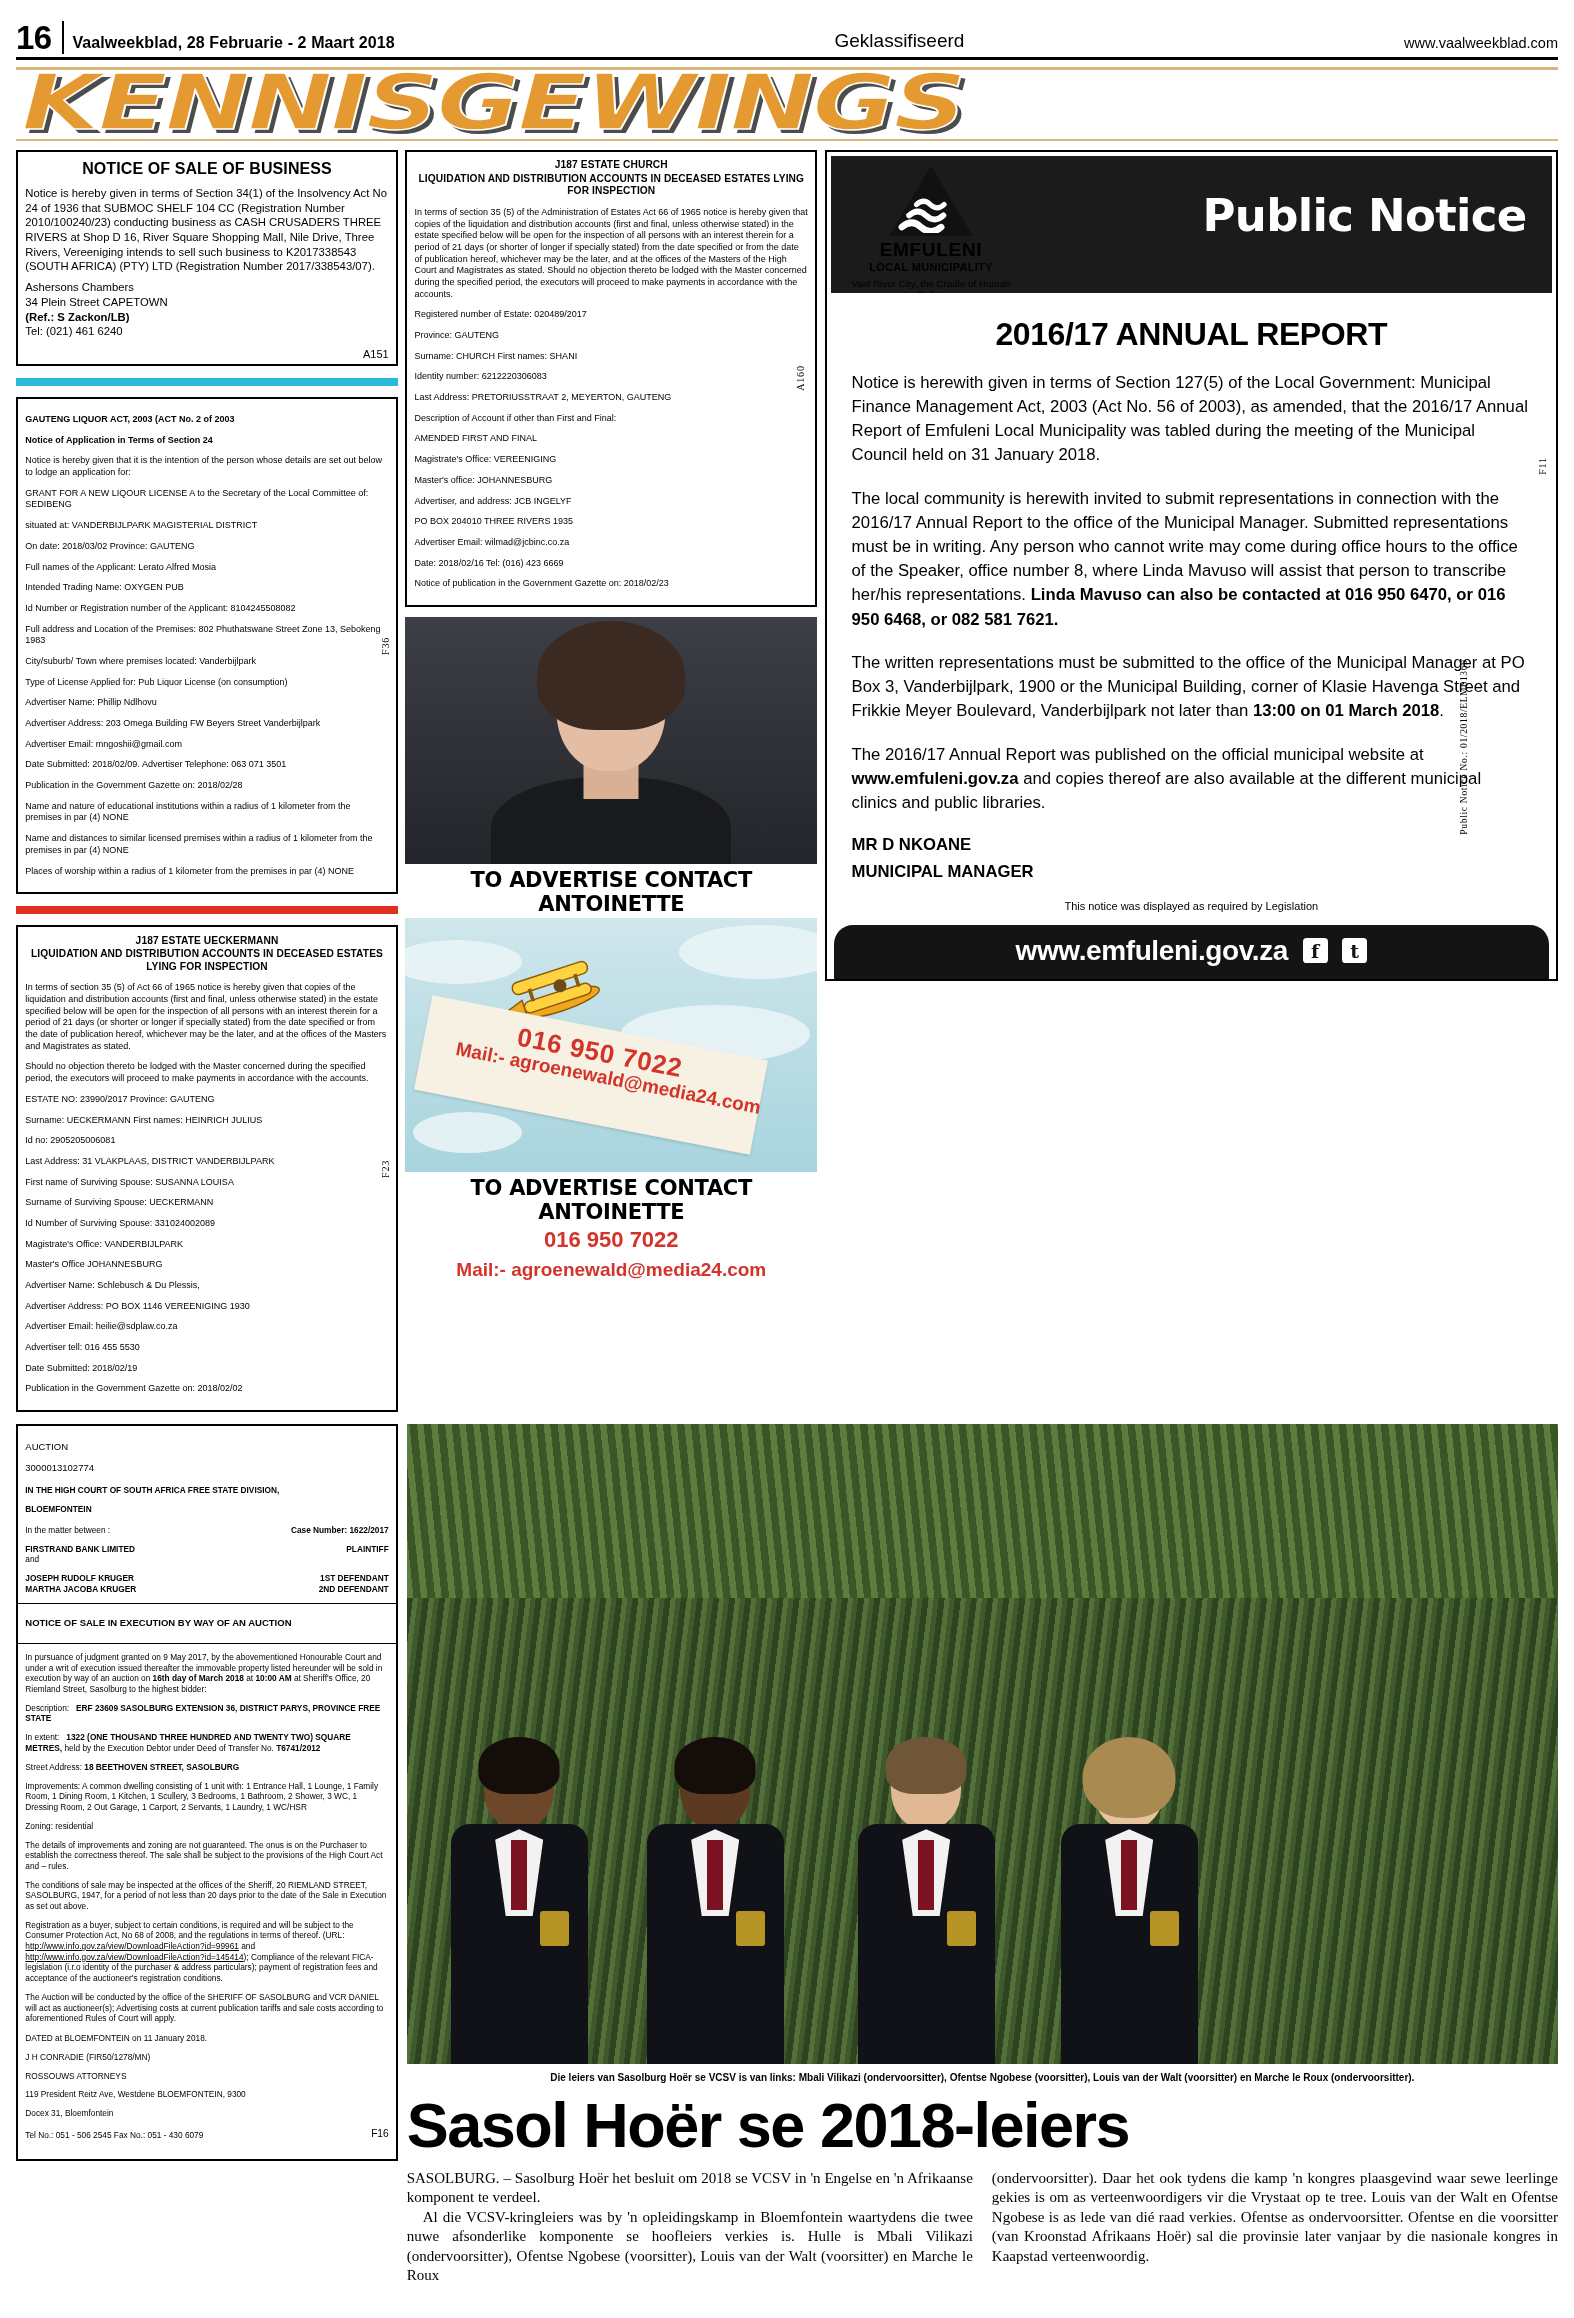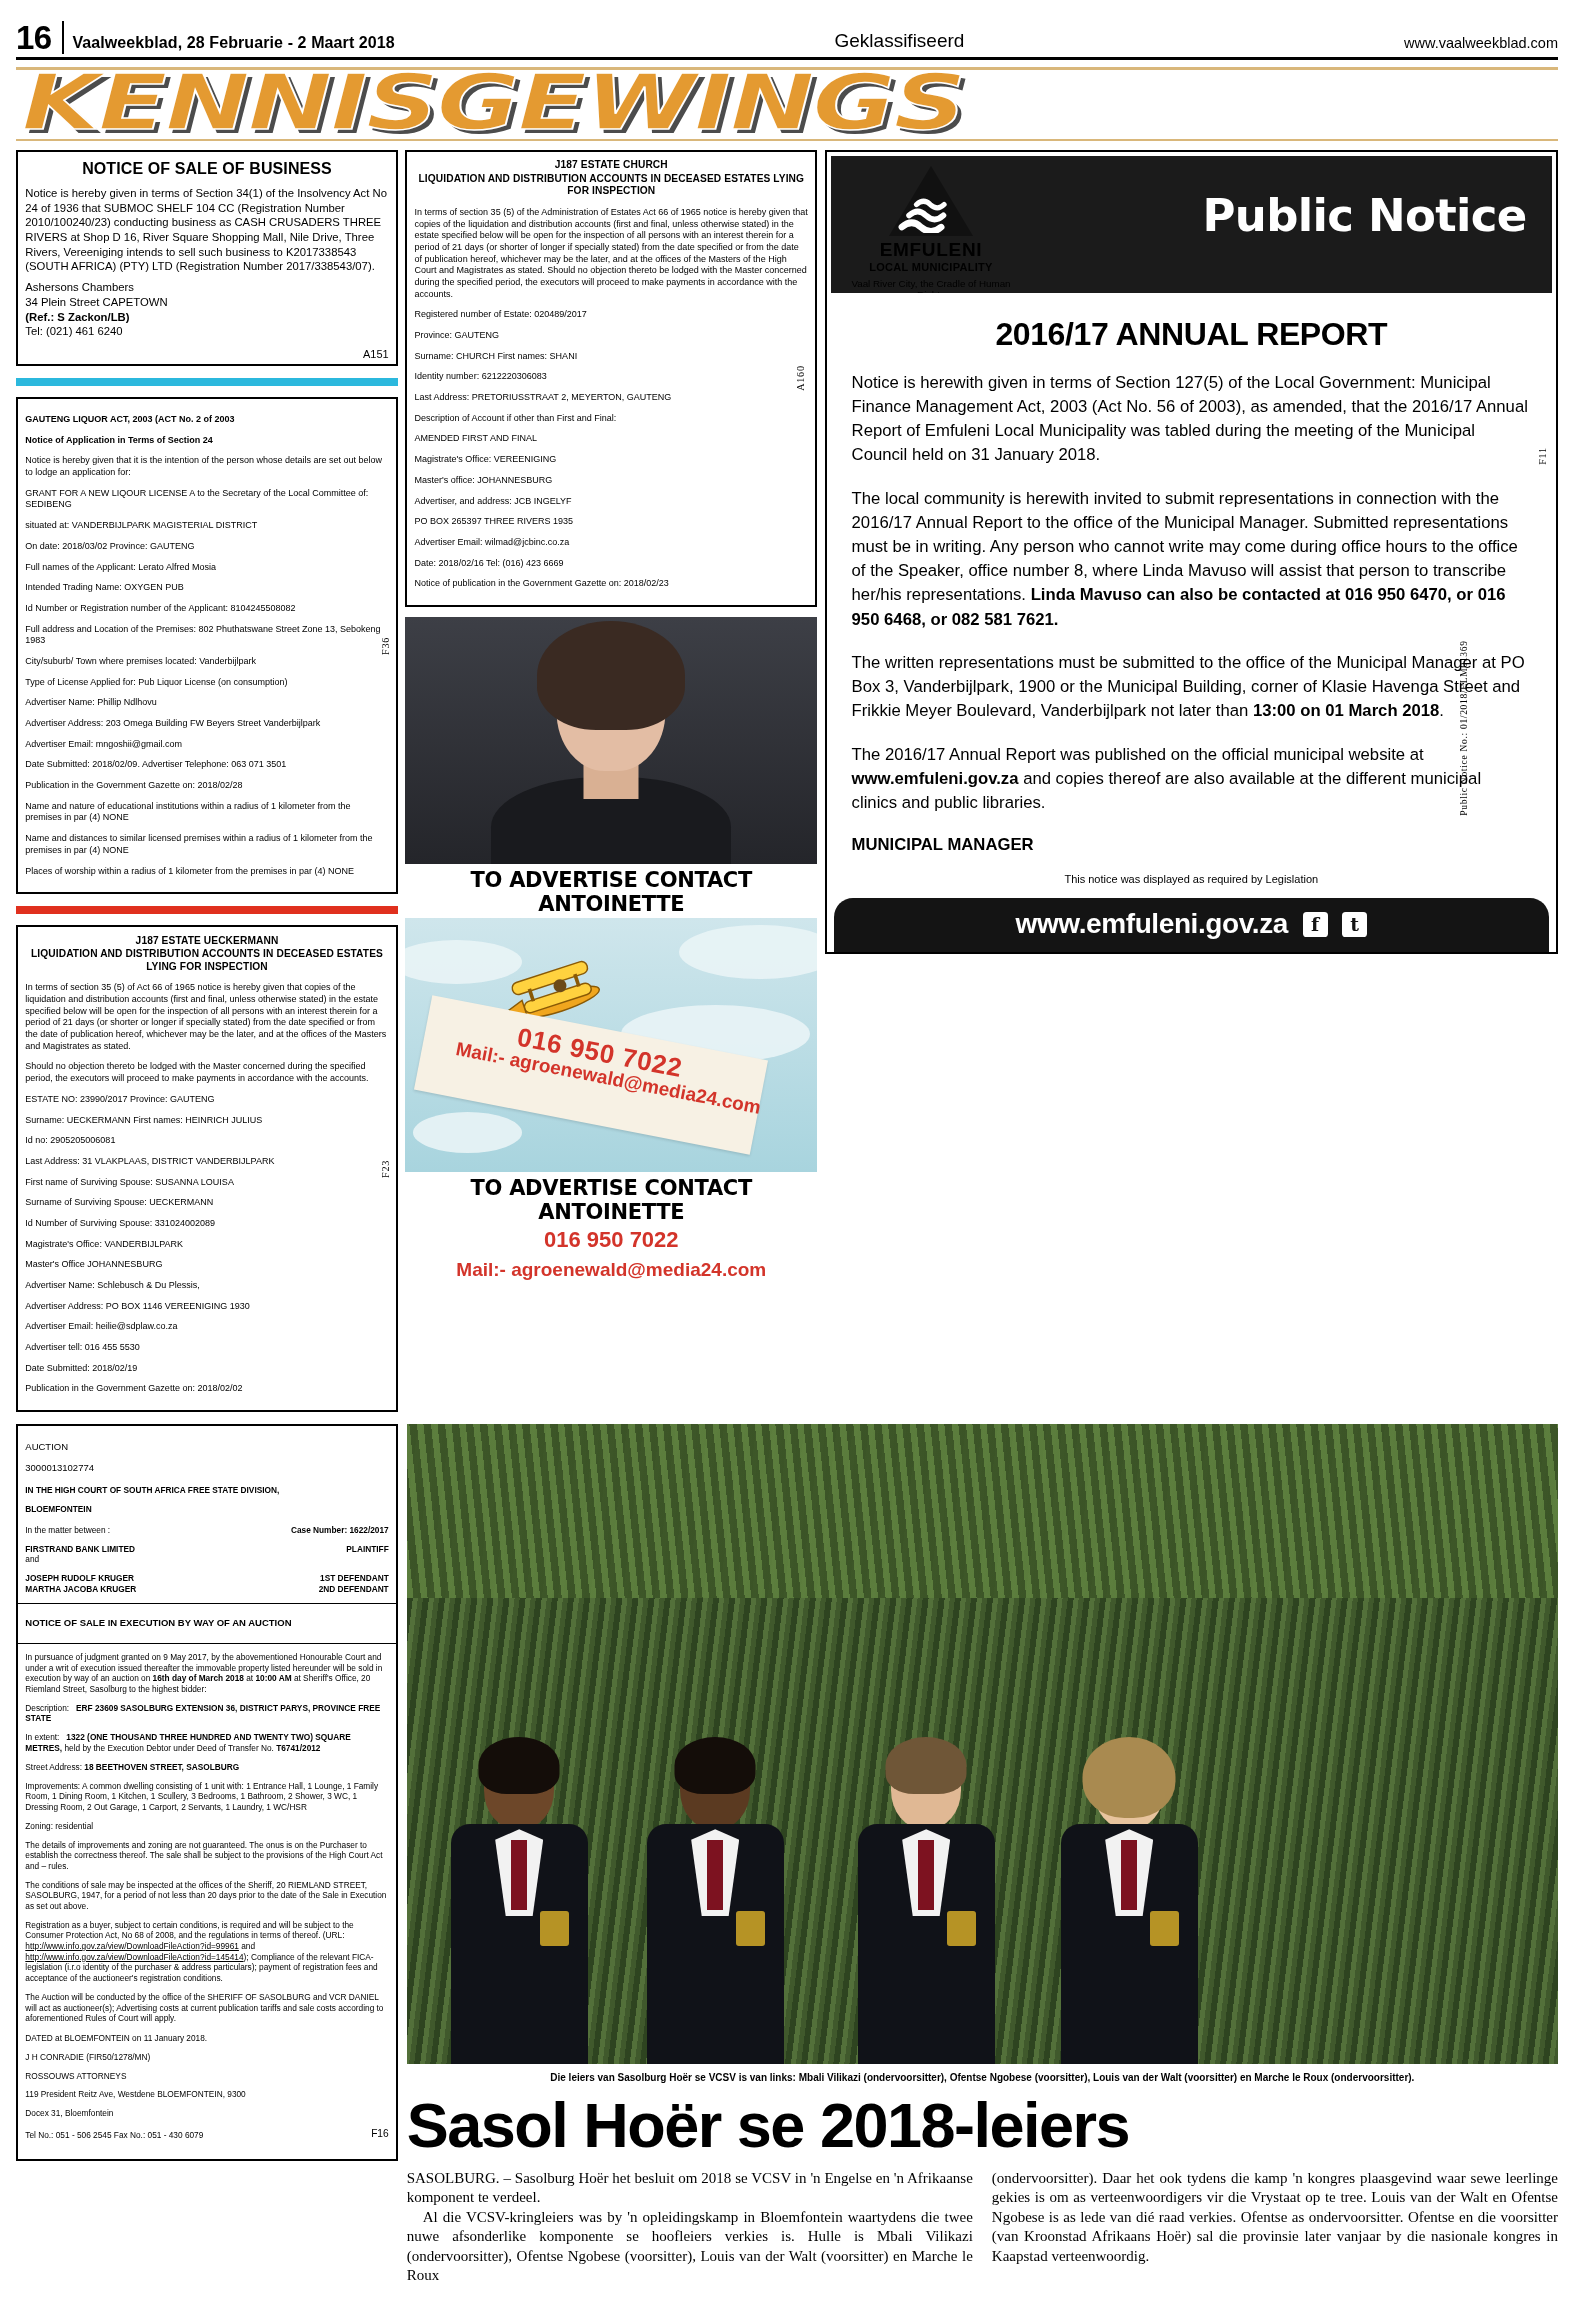--- a/index.html
+++ b/index.html
@@ -258,21 +258,21 @@
         <p class="tiny center" style="margin-top:8.7px;">Registered number of Estate: 020489/2017</p>
         <p class="tiny center" style="margin-top:0;">Province: GAUTENG</p>
         <p class="tiny center" style="margin-top:0;">Surname: CHURCH First names: SHANI</p>
         <p class="tiny center" style="margin-top:0;">Identity number: 6212220306083</p>
         <p class="tiny center" style="margin-top:0;">Last Address: PRETORIUSSTRAAT 2, MEYERTON, GAUTENG</p>
         <p class="tiny center" style="margin-top:0;">Description of Account if other than First and Final:</p>
         <p class="tiny center" style="margin-top:0;">AMENDED FIRST AND FINAL</p>
         <p class="tiny center" style="margin-top:0;">Magistrate's Office: VEREENIGING</p>
         <p class="tiny center" style="margin-top:0;">Master's office: JOHANNESBURG</p>
         <p class="tiny center" style="margin-top:0;">Advertiser, and address: JCB INGELYF</p>
-        <p class="tiny center" style="margin-top:0;">PO BOX 265397 THREE RIVERS 1935</p>
+        <p class="tiny center" style="margin-top:0;">PO BOX 204010 THREE RIVERS 1935</p>
         <p class="tiny center" style="margin-top:0;">Advertiser Email: wilmad@jcbinc.co.za</p>
         <p class="tiny center" style="margin-top:0;">Date: 2018/02/16  Tel: (016) 423 6669</p>
         <p class="tiny center" style="margin-top:0;">Notice of publication in the Government Gazette on: 2018/02/23</p>
         <span class="sidecode b1">A160</span>
       </div>
 
       <div class="ad-wrap" style="margin-top:10.2px;">
         <div class="ad-photo">
           <div class="photo-bg"></div>
           <div class="body-sh"></div>
@@ -335,20 +335,21 @@
           <div class="emf-title">2016/17 ANNUAL REPORT</div>
 
           <p class="emf-p">Notice is herewith given in terms of Section 127(5) of the Local Government: Municipal Finance Management Act, 2003 (Act No. 56 of 2003), as amended, that the 2016/17 Annual Report of Emfuleni Local Municipality was tabled during the meeting of the Municipal Council held on 31 January 2018.</p>
 
           <p class="emf-p"><span>The local community is herewith invited to submit representations in connection with the 2016/17 Annual Report to the office of the Municipal Manager.  Submitted representations must be in writing.  Any person who cannot write may come during office hours to the office of the Speaker, office number 8, where Linda Mavuso will assist that person to transcribe her/his representations. </span><b>Linda Mavuso can also be contacted at 016 950 6470, or 016 950 6468, or 082 581 7621.</b></p>
 
           <p class="emf-p"><span>The written representations must be submitted to the office of the Municipal Manager at PO Box 3, Vanderbijlpark, 1900 or the Municipal Building, corner of Klasie Havenga Street and Frikkie Meyer Boulevard, Vanderbijlpark not later than </span><b>13:00 on 01 March 2018</b><span>.</span></p>
 
           <p class="emf-p"><span>The 2016/17 Annual Report was published on the official municipal website at </span><b>www.emfuleni.gov.za</b><span> and copies thereof are also available at the different municipal clinics and public libraries.</span></p>
 
+          <div class="emf-sign">MR D NKOANE</div>
           <div class="emf-sign">MUNICIPAL MANAGER</div>
 
           <div class="emf-legis">This notice was displayed as required by Legislation</div>
         </div>
 
         <div class="emf-footer">
           <span class="url">www.emfuleni.gov.za</span>
           <span class="sq">f</span>
           <span class="sq">t</span>
         </div>

